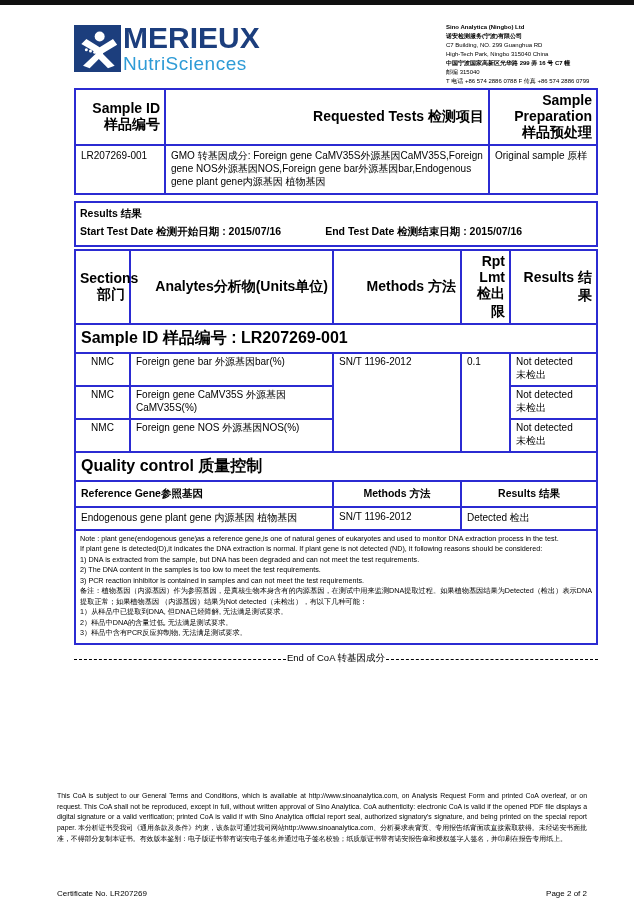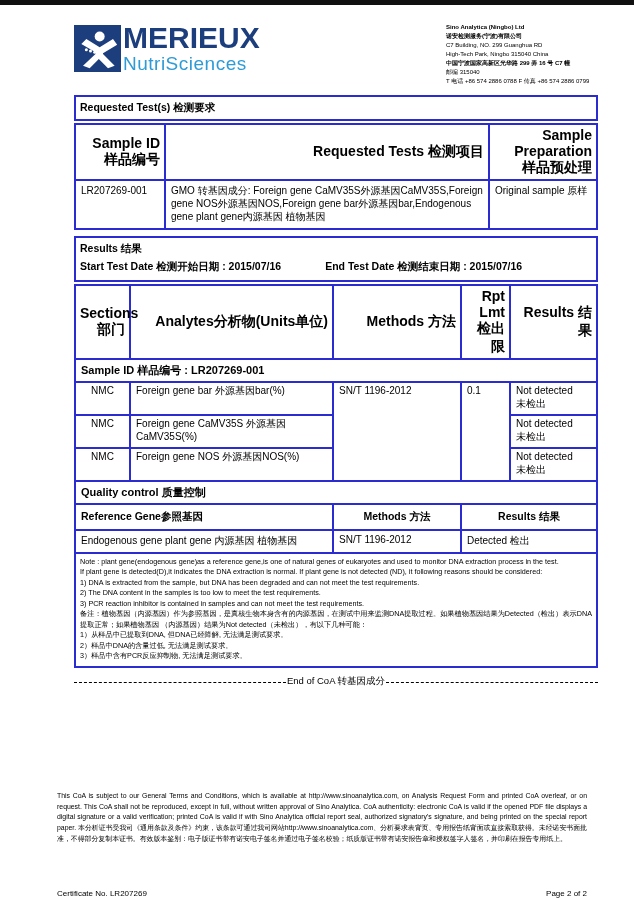--- a/index.html
+++ b/index.html
@@ -28,21 +28,21 @@
   .box2 { margin-top:6px; padding:4px 4px 6px; }
   .dates { display:flex; gap:44px; margin-top:4px; }
   table { border-collapse:collapse; width:100%; table-layout:fixed; }
   th,td { border:2px solid #2b2bd2; font-size:10px; vertical-align:top; padding:2px 4px; }
   th { font-weight:bold; text-align:right; vertical-align:middle; white-space:pre-line; font-size:14px; }
   .t1 { margin-top:2px; }
   .t1 th { height:34px; }
   .t1 td { padding:3px 5px 5px; line-height:1.3; }
   .t2 { margin-top:2px; }
   .t2 th { height:38px; }
-  .group-row td, .qc-title td { font-weight:bold; font-size:11px; padding:3px 5px; vertical-align:middle; }
+  .group-row td, .qc-title td { font-weight:bold; font-size:16px; padding:3px 5px; vertical-align:middle; }
   .t2 .data td { line-height:1.25; padding:2px 5px 4px; }
   .t2 .data.sub td { border-top:1px solid #3a3a3a; }
   .cell-c { text-align:center; font-size:10px; }
   .pre { white-space:pre-line; }
   .qc-head td { font-weight:bold; font-size:10.5px; padding:5px 5px; }
   .qc-head .mid, .qc-head .right { text-align:center; }
   .qc-data td { padding:3px 5px 4px; }
   .note-cell { padding:3px 4px 5px; }
   .note-cell div { font-size:7.2px; line-height:1.45; }
 
@@ -84,21 +84,20 @@
       <div class="b">Sino Analytica (Ningbo) Ltd</div>
       <div class="b">诺安检测服务(宁波)有限公司</div>
       <div>C7 Building, NO. 299 Guanghua RD</div>
       <div>High-Tech Park, Ningbo 315040 China</div>
       <div class="b">中国宁波国家高新区光华路 299 弄 16 号 C7 幢</div>
       <div>邮编 315040</div>
       <div>T 电话 +86 574 2886 0788 F 传真 +86 574 2886 0799</div>
     </div>
   </div>
 
-  <div class="box box1">Requested Test(s) 检测要求</div>
 
   <table class="t1">
     <colgroup>
         <col style="width:90px">
         <col>
         <col style="width:108px">
       </colgroup>
     <tbody>
         <tr>
       <th>Sample ID

